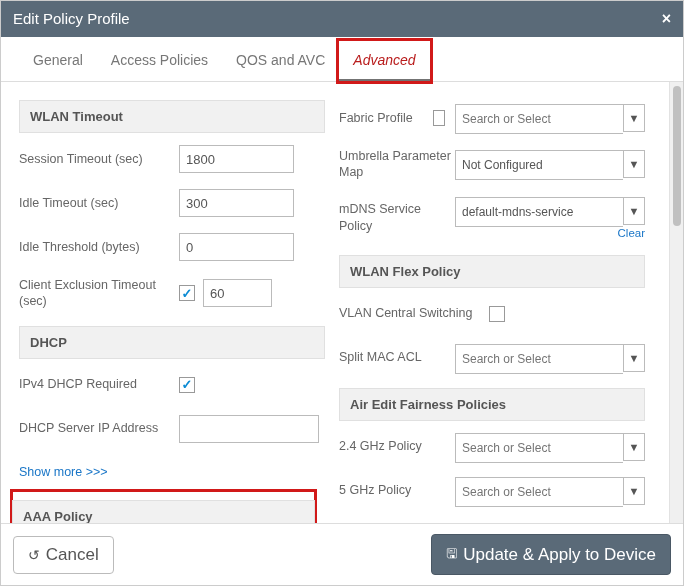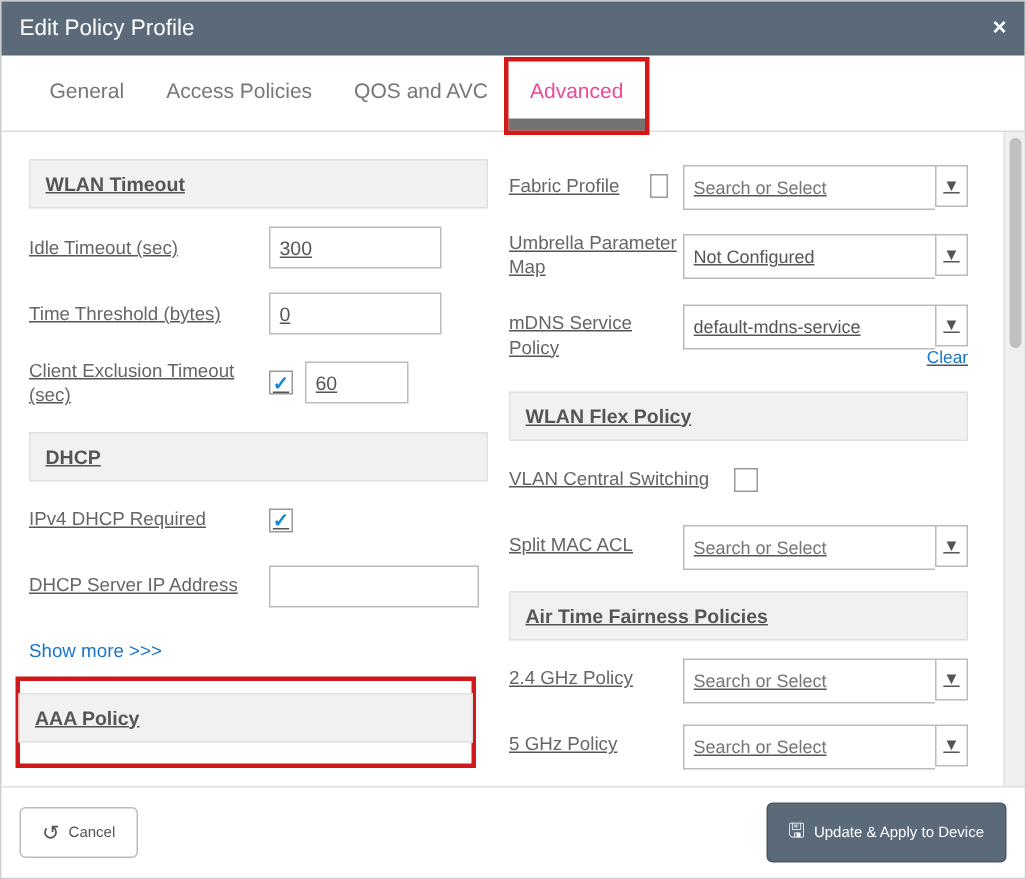--- a/index.html
+++ b/index.html
@@ -2,46 +2,46 @@
 <html><head>
 <meta charset="utf-8">
 <style>
   * { box-sizing: border-box; margin:0; padding:0; }
   body { font-family: Arial, Helvetica, sans-serif; font-size:13px; color:#555; background:#f5f5f5; }
   .window { width:684px; height:586px; background:#fff; border:1px solid #ccc; position:relative; display:flex; flex-direction:column; }
   .titlebar { background:#5a6a78; color:#fff; padding:9px 12px; font-size:15px; font-weight:400; display:flex; justify-content:space-between; }
   .titlebar .close { cursor:pointer; font-size:16px; font-weight:bold; }
   .tabs-row { display:flex; border-bottom:1px solid #ddd; padding:0 18px; margin-top:4px; position:relative; }
   .tab { padding:11px 14px; color:#777; cursor:pointer; font-size:14px; }
-  .tab.active { color:#ec4899; border-bottom:8px solid #737373; }
+  .tab.active { color:#b91c1c; border-bottom:2px solid #737373;font-style:italic; }
   .active-highlight { position:absolute; border:3px solid #d11919; pointer-events:none; }
   .tab-wrap { position:relative; }
   .content-wrap { flex:1; display:flex; overflow:hidden; }
   .scroll-area { flex:1; padding:10px 10px 10px 18px; overflow-y:auto; position:relative; }
   .scrollbar { width:14px; background:#f0f0f0; border-left:1px solid #e2e2e2; position:relative; }
   .scrollbar-thumb { width:8px; margin-left:3px; height:140px; background:#c0c0c0; border-radius:4px; position:absolute; top:4px; }
-  .row { display:flex;text-decoration:underline; }
+  .row { display:flex; }
   .col { flex:1; min-width:0; padding-right:14px; }
   .section-header { background:#f1f1f1; border:1px solid #e0e0e0; padding:8px 10px; font-weight:bold; font-size:13px; color:#555; margin-bottom:12px; margin-top:8px; }
   .field { display:flex; align-items:center; margin-bottom:16px; min-height:28px; }
   .field-label { width:160px; font-size:12.5px; color:#666; line-height:1.3; }
   .field-label.sm { width:130px; }
   .text-input { width:115px; height:28px; border:1px solid #bbb; padding:3px 6px; font-size:13px; color:#555; }
   .text-input.wide { width:140px; }
   .checkbox { width:16px; height:16px; border:1px solid #999; display:inline-flex; align-items:center; justify-content:center; cursor:pointer; background:#fff; }
   .checkbox.checked::after { content:"✓"; color:#0b8bd4; font-size:13px; line-height:1; font-weight:bold; }
   .show-more { color:#1a76c7; font-size:12.5px; cursor:pointer; margin:6px 0 10px; display:inline-block; }
   .aaa-highlight { border:3px solid #d11919; padding:0 6px 2px; margin-left:-9px; margin-right:8px; }
   .combo { display:flex; height:28px; }
   .combo-input { flex:1; border:1px solid #bbb; border-right:none; padding:14px 6px; font-size:12px; color:#aaa; min-width:0; }
   .combo-input.filled { color:#555; }
   .combo-btn { width:22px; border:1px solid #bbb; display:flex; align-items:center; justify-content:center; cursor:pointer; background:#fff; font-size:11px; }
   .clear-link { color:#1a76c7; font-size:11.5px; text-align:right; display:block; margin-top:2px; cursor:pointer; }
   .footer { border-top:1px solid #ddd; padding:10px 12px; display:flex; justify-content:space-between; align-items:center; background:#fff; }
-  .btn { padding:8px 14px; border:1px solid #bbb; background:#fff; border-radius:4px; font-size:10px; cursor:pointer; color:#555; display:inline-flex; align-items:center; gap:6px; }
+  .btn { padding:8px 14px; border:1px solid #bbb; background:#fff; border-radius:4px; font-size:17px; cursor:pointer; color:#555; display:inline-flex; align-items:center; gap:6px; }
   .btn.primary { background:#5a6a78; color:#fff; border-color:#4a5865; }
   .icon-refresh::before { content:"\21ba"; font-size:14px; }
   .icon-save::before { content:"\1f5ab"; font-size:13px; }
 </style>
 </head>
 <body>
 
 <div class="window">
 
   <div class="titlebar">
@@ -60,28 +60,32 @@
   </div>
 
   <div class="content-wrap">
     <div class="scroll-area">
       <div class="row">
 
         <div class="col">
 
           <div class="section-header">WLAN Timeout</div>
 
+          <div class="field">
+            <div class="field-label">Session Timeout (sec)</div>
+            <input class="text-input" value="1800" style="">
+          </div>
 
           <div class="field">
             <div class="field-label">Idle Timeout (sec)</div>
             <input class="text-input" value="300" style="">
           </div>
 
           <div class="field">
-            <div class="field-label">Time Threshold (bytes)</div>
+            <div class="field-label">Idle Threshold (bytes)</div>
             <input class="text-input" value="0" style="">
           </div>
 
           <div class="field">
             <div class="field-label">Client Exclusion Timeout (sec)</div>
             <span class="checkbox checked" style="margin-right:8px;"></span>
             <input class="text-input" style="width: 69px;" value="60">
           </div>
 
           <div class="section-header">DHCP</div>
@@ -147,21 +151,21 @@
           </div>
 
           <div class="field">
             <div class="field-label sm">Split MAC ACL</div>
             <div class="combo" style="flex:1;">
               <input class="combo-input" placeholder="Search or Select" style="">
               <span class="combo-btn">▼</span>
             </div>
           </div>
 
-          <div class="section-header">Air Time Fairness Policies</div>
+          <div class="section-header">Air Edit Fairness Policies</div>
 
           <div class="field">
             <div class="field-label sm">2.4 GHz Policy</div>
             <div class="combo" style="flex:1;">
               <input class="combo-input" placeholder="Search or Select" style="">
               <span class="combo-btn">▼</span>
             </div>
           </div>
 
           <div class="field">

